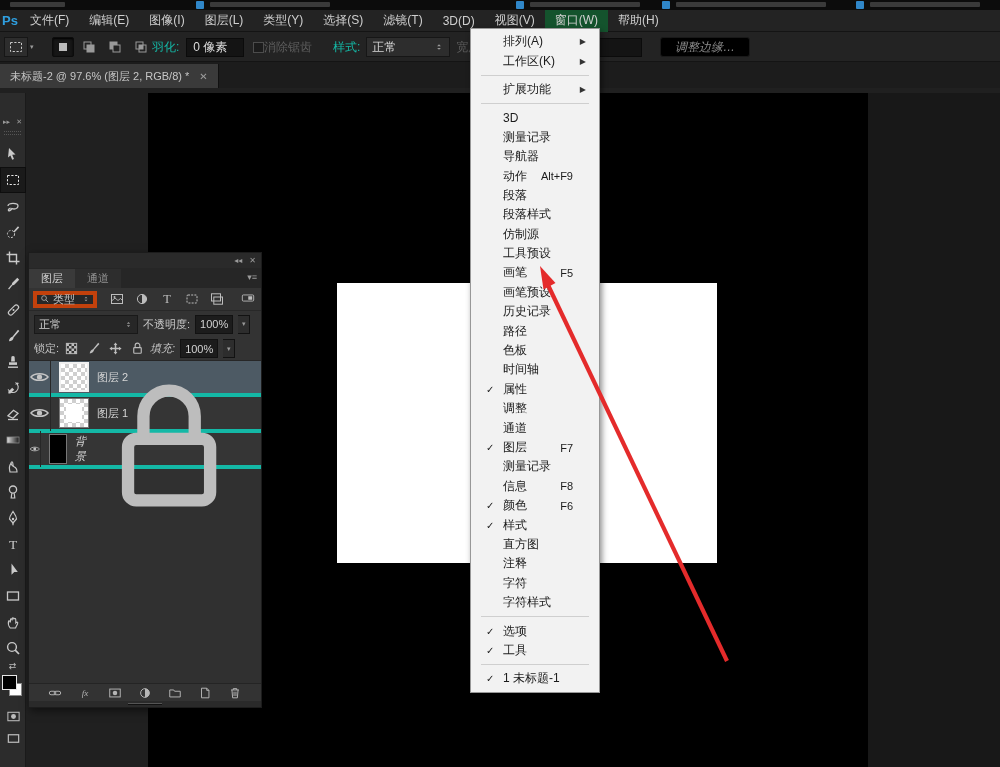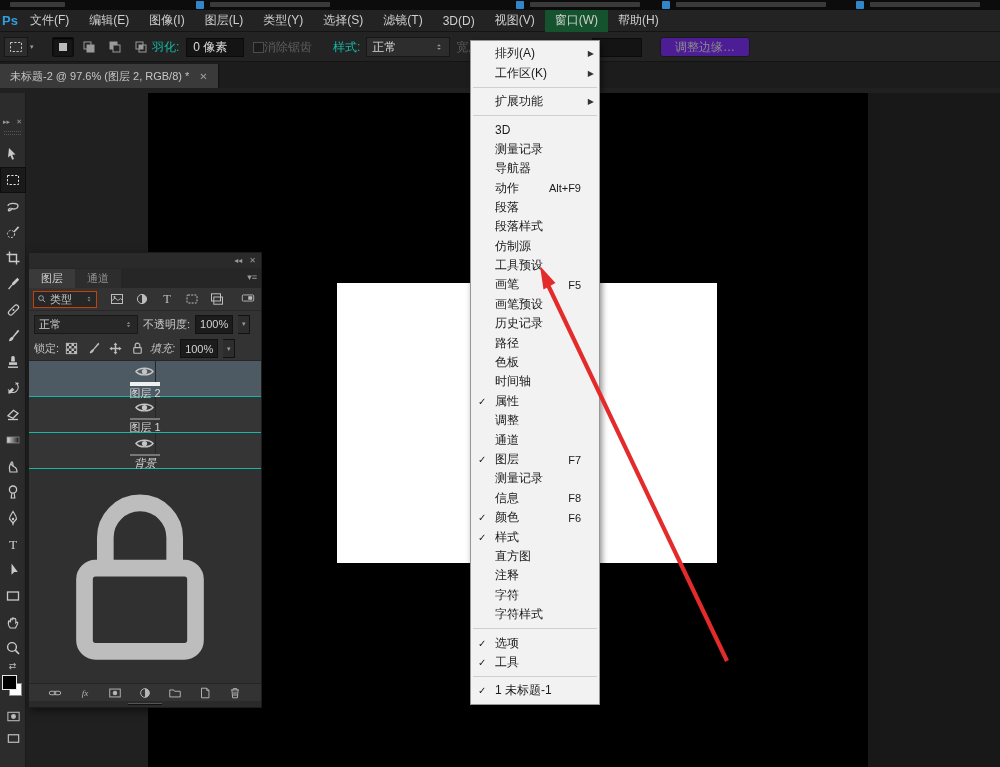--- a/index.html
+++ b/index.html
@@ -31,22 +31,22 @@
   .modes { left:52px; gap:4px; }
   .mode-btn { width:22px; height:20px; display:flex; align-items:center; justify-content:center; border-radius:2px; }
   .mode-btn.pressed { background:#161616; border:1px solid #0c0c0c; box-shadow:inset 0 1px 2px #000; }
   .ob-label { color:#14b8a6; }
   .ob-label.dim { color:#5d5d5d; }
   .ob-input { background:#141414; border:1px solid #0b0b0b; color:#dcdcdc; height:19px;
     display:flex; align-items:center; padding:0 6px; }
   .checkbox { width:11px; height:11px; border:1px solid #4c4c4c; background:#1c1c1c; }
   .ob-dropdown { background:#2d2d2d; border:1px solid #161616; height:20px; color:#d6d6d6;
     display:flex; align-items:center; justify-content:space-between; padding:0 5px; }
-  .refine-btn { background:#4c1d95; border:1px solid #191919; border-radius:3px; height:20px;
-    padding:0 14px; color:#8b8b8b; display:flex; align-items:center; }
+  .refine-btn { background:#000000; border:1px solid #191919; border-radius:3px; height:20px;
+    padding:0 14px; color:#8b8b8b; display:flex; align-items:center;font-style:italic; }
 
   
   #tabrow { left:0; top:62px; width:1000px; height:26px; background:#1c1c1c; }
   #doc-tab { position:absolute; left:0; top:2px; height:24px; background:#3a3a3a; color:#c6c6c6;
     font-size:11px; display:flex; align-items:center; padding:0 10px; gap:10px; border-right:1px solid #111; }
   #doc-tab .close { color:#9d9d9d; font-size:10px; }
 
   
   #workspace { left:0; top:88px; width:1000px; height:679px; background:#202020; }
   #canvas { position:absolute; left:148px; top:5px; width:720px; height:674px; background:#000; }
@@ -72,38 +72,38 @@
   #layers-panel { position:absolute; left:28px; top:164px; width:234px; height:456px; background:#333333;
     border:1px solid #1c1c1c; box-shadow:2px 3px 8px rgba(0,0,0,.5); color:#c7c7c7; font-size:11px; z-index:30; }
   #lp-titlebar { height:15px; background:#2a2a2a; display:flex; justify-content:flex-end; align-items:center;
     gap:7px; padding:0 5px; color:#9b9b9b; font-size:8px; }
   #lp-tabs { height:20px; background:#262626; display:flex; align-items:flex-end; position:relative; }
   .lp-tab { height:19px; padding:0 12px; display:flex; align-items:center; font-size:11px; }
   .lp-tab.active { background:#3a3a3a; color:#d4d4d4; }
   .lp-tab.inactive { background:#2d2d2d; color:#8f8f8f; }
   #lp-panelmenu { position:absolute; right:4px; top:4px; color:#9b9b9b; font-size:9px; }
   #lp-filter { height:23px; display:flex; align-items:center; gap:6px; padding:0 4px; border-bottom:1px solid #282828; }
-  #filter-type { width:64px; height:17px; background:#272727; border:1px solid #c2410c; display:flex;
+  #filter-type { width:64px; height:17px; background:#272727; border:4px solid #c2410c; display:flex;
     align-items:center; gap:3px; padding:0 3px; }
   #filter-type svg { width:10px; height:10px; }
   .f-ic { width:16px; height:16px; color:#bdbdbd; }
   .f-ic svg { width:14px; height:14px; }
   #lp-filter .switch { margin-left:auto; }
   #lp-blend { height:26px; display:flex; align-items:center; gap:5px; padding:0 5px; }
   #blend-select { width:104px; height:19px; background:#272727; border:1px solid #191919; display:flex;
     align-items:center; justify-content:space-between; padding:0 4px; color:#d2d2d2; }
   .num-box { height:19px; background:#1c1c1c; border:1px solid #121212; display:flex; align-items:center;
     padding:0 4px; color:#d2d2d2; }
   .drop-btn { width:12px; height:19px; background:#2d2d2d; border:1px solid #121212; border-left:none;
     display:flex; align-items:center; justify-content:center; color:#9a9a9a; font-size:7px; }
   #lp-lock { height:24px; display:flex; align-items:center; gap:5px; padding:0 5px; border-bottom:1px solid #272727; }
   .lk-ic { width:15px; height:15px; color:#bdbdbd; }
   .lk-ic svg { width:13px; height:13px; }
   #lp-list { height:322px; background:#303030; overflow:hidden; }
-  .layer-row { height:36px; display:flex; align-items:center; border-bottom:1px solid #14b8a6; background:#353535;flex-direction:column; }
+  .layer-row { height:36px; display:flex; align-items:center; border-bottom:4px solid #14b8a6; background:#353535; }
   .layer-row.selected { background:#4d5a64; }
   .eye-cell { width:22px; height:36px; border-right:1px solid #272727; display:flex; align-items:center;
     justify-content:center; color:#c5c5c5; }
   .eye-cell svg { width:14px; height:14px; }
   .thumb { width:30px; height:30px; margin:0 8px; border:1px solid #777; }
   .layer-row.selected .thumb { border:2px solid #f0f0f0; }
   .thumb.checker, .thumb.checker-white { background-color:#fff;
     background-image:linear-gradient(45deg,#cfcfcf 25%,transparent 25%,transparent 75%,#cfcfcf 75%),
       linear-gradient(45deg,#cfcfcf 25%,transparent 25%,transparent 75%,#cfcfcf 75%);
     background-size:8px 8px; background-position:0 0,4px 4px; position:relative; }
@@ -113,22 +113,22 @@
   .layer-name.italic { font-style:italic; }
   .layer-lock { margin-left:auto; margin-right:10px; color:#bdbdbd; }
   .layer-lock svg { width:12px; height:12px; }
   #lp-bottom { height:18px; border-top:1px solid #242424; display:flex; align-items:center;
     justify-content:center; gap:16px; color:#b5b5b5; background:#333; }
   #lp-bottom svg { width:14px; height:14px; }
   #lp-grip { height:6px; background:#2a2a2a; display:flex; align-items:center; justify-content:center; }
   #lp-grip div { width:34px; height:2px; border-top:1px solid #555; border-bottom:1px solid #111; }
 
   
-  #window-menu { position:absolute; left:470px; top:40px; width:130px; background:#f2f2f2;
-    border:1px solid #979797; box-shadow:2px 3px 6px rgba(0,0,0,.45); z-index:50; padding:3px 0; }
+  #window-menu { position:absolute; left:470px; top:28px; width:130px; background:#f2f2f2;
+    border:1px solid #979797; box-shadow:2px 3px 6px rgba(0,0,0,.45); z-index:50; padding:3px 8px; }
   .wm-item { position:relative; height:19.4px; display:flex; align-items:center; font-size:12px; color:#1b1b1b;
     padding-left:24px; padding-right:18px; }
   .wm-check { position:absolute; left:7px; font-size:10px; color:#222; }
   .wm-shortcut { margin-left:auto; font-size:11px; color:#1b1b1b; }
   .wm-arrow { position:absolute; right:5px; font-size:8px; color:#333; }
   .wm-sep { height:1px; background:#cfcfcf; margin:4px 2px; }
 
   
   #arrow-overlay { position:absolute; left:0; top:0; width:1000px; height:767px; z-index:60; pointer-events:none; }
 </style>

